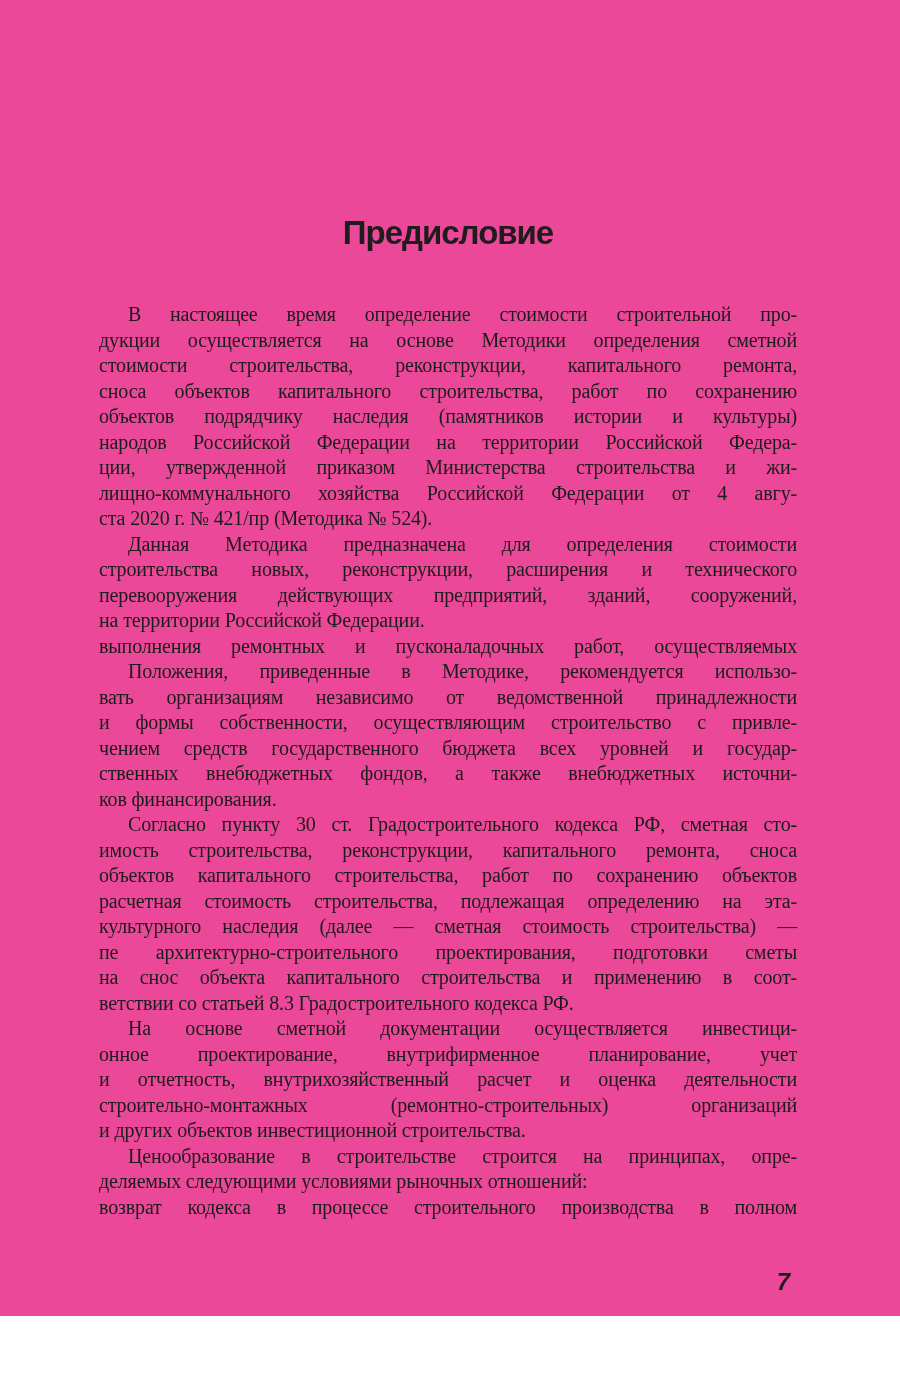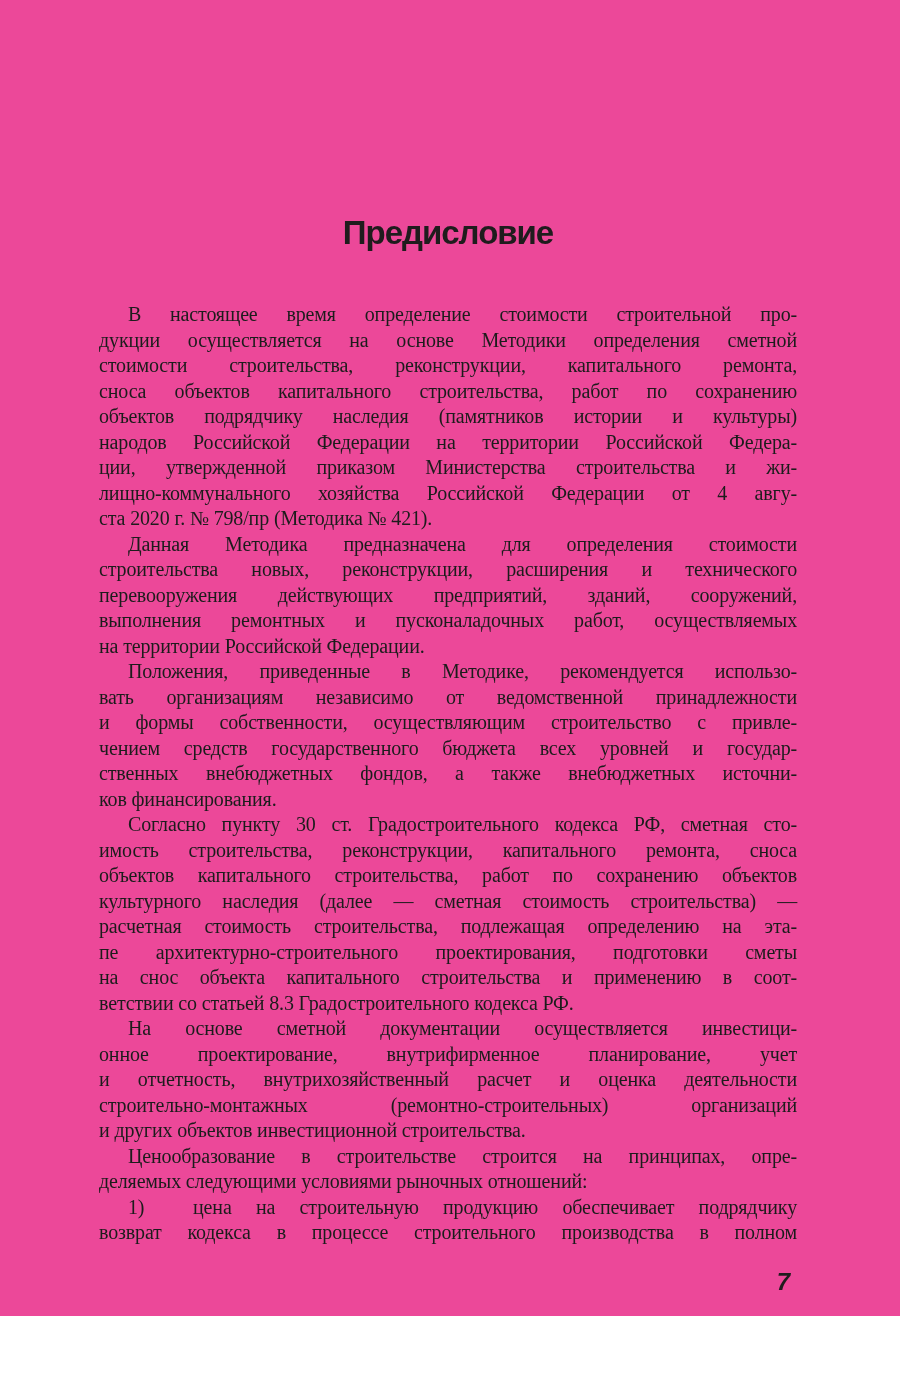--- a/index.html
+++ b/index.html
@@ -75,58 +75,57 @@
   <div class="page-body">
       <div class="paragraph">
         <div class="line first">В настоящее время определение стоимости строительной про-</div>
         <div class="line">дукции осуществляется на основе Методики определения сметной</div>
         <div class="line">стоимости строительства, реконструкции, капитального ремонта,</div>
         <div class="line">сноса объектов капитального строительства, работ по сохранению</div>
         <div class="line">объектов подрядчику наследия (памятников истории и культуры)</div>
         <div class="line">народов Российской Федерации на территории Российской Федера-</div>
         <div class="line">ции, утвержденной приказом Министерства строительства и жи-</div>
         <div class="line">лищно-коммунального хозяйства Российской Федерации от 4 авгу-</div>
-        <div class="line no-just">ста 2020 г. № 798/пр (Методика № 421).</div>
+        <div class="line no-just">ста 2020 г. № 421/пр (Методика № 524).</div>
       </div>
       <div class="paragraph">
         <div class="line first">Данная Методика предназначена для определения стоимости</div>
         <div class="line">строительства новых, реконструкции, расширения и технического</div>
         <div class="line">перевооружения действующих предприятий, зданий, сооружений,</div>
+        <div class="line no-just">на территории Российской Федерации.</div>
         <div class="line">выполнения ремонтных и пусконаладочных работ, осуществляемых</div>
-        <div class="line no-just">на территории Российской Федерации.</div>
       </div>
       <div class="paragraph">
         <div class="line first">Положения, приведенные в Методике, рекомендуется использо-</div>
         <div class="line">вать организациям независимо от ведомственной принадлежности</div>
         <div class="line">и формы собственности, осуществляющим строительство с привле-</div>
         <div class="line">чением средств государственного бюджета всех уровней и государ-</div>
         <div class="line">ственных внебюджетных фондов, а также внебюджетных источни-</div>
         <div class="line no-just">ков финансирования.</div>
       </div>
       <div class="paragraph">
         <div class="line first">Согласно пункту 30 ст. Градостроительного кодекса РФ, сметная сто-</div>
         <div class="line">имость строительства, реконструкции, капитального ремонта, сноса</div>
         <div class="line">объектов капитального строительства, работ по сохранению объектов</div>
+        <div class="line">расчетная стоимость строительства, подлежащая определению на эта-</div>
         <div class="line">культурного наследия (далее — сметная стоимость строительства) —</div>
-        <div class="line">расчетная стоимость строительства, подлежащая определению на эта-</div>
         <div class="line">пе архитектурно-строительного проектирования, подготовки сметы</div>
         <div class="line">на снос объекта капитального строительства и применению в соот-</div>
         <div class="line no-just">ветствии со статьей 8.3 Градостроительного кодекса РФ.</div>
       </div>
       <div class="paragraph">
         <div class="line first">На основе сметной документации осуществляется инвестици-</div>
         <div class="line">онное проектирование, внутрифирменное планирование, учет</div>
         <div class="line">и отчетность, внутрихозяйственный расчет и оценка деятельности</div>
         <div class="line">строительно-монтажных (ремонтно-строительных) организаций</div>
         <div class="line no-just">и других объектов инвестиционной строительства.</div>
       </div>
       <div class="paragraph">
         <div class="line first">Ценообразование в строительстве строится на принципах, опре-</div>
         <div class="line no-just">деляемых следующими условиями рыночных отношений:</div>
       </div>
       <div class="paragraph">
-        <div class="line first">1)&nbsp; цена на строительную продукцию обеспечивает подрядчику</div>
         <div class="line">возврат кодекса в процессе строительного производства в полном</div>
       </div>
     </div>
 
   <div class="page-number">7</div>
 </div>
 
 </body></html>

